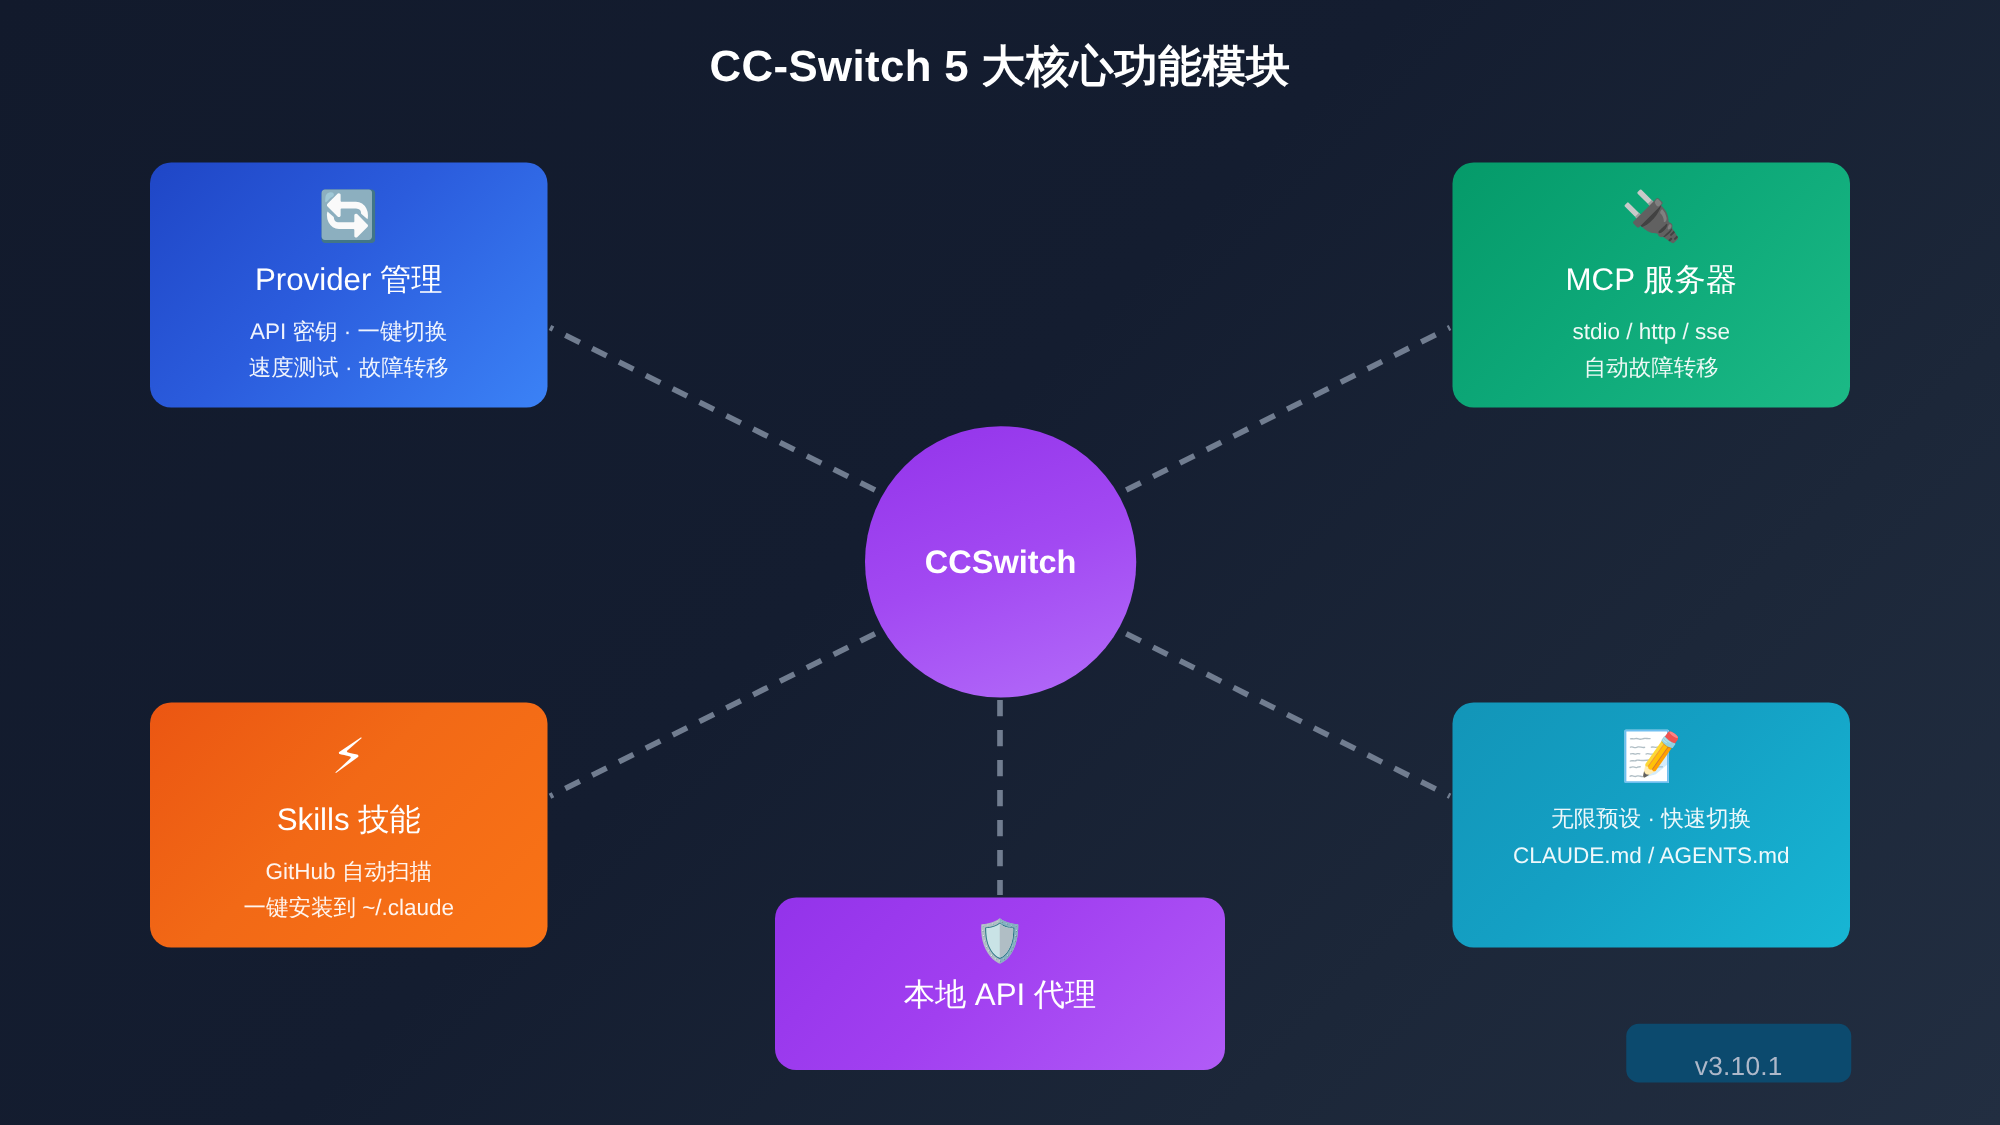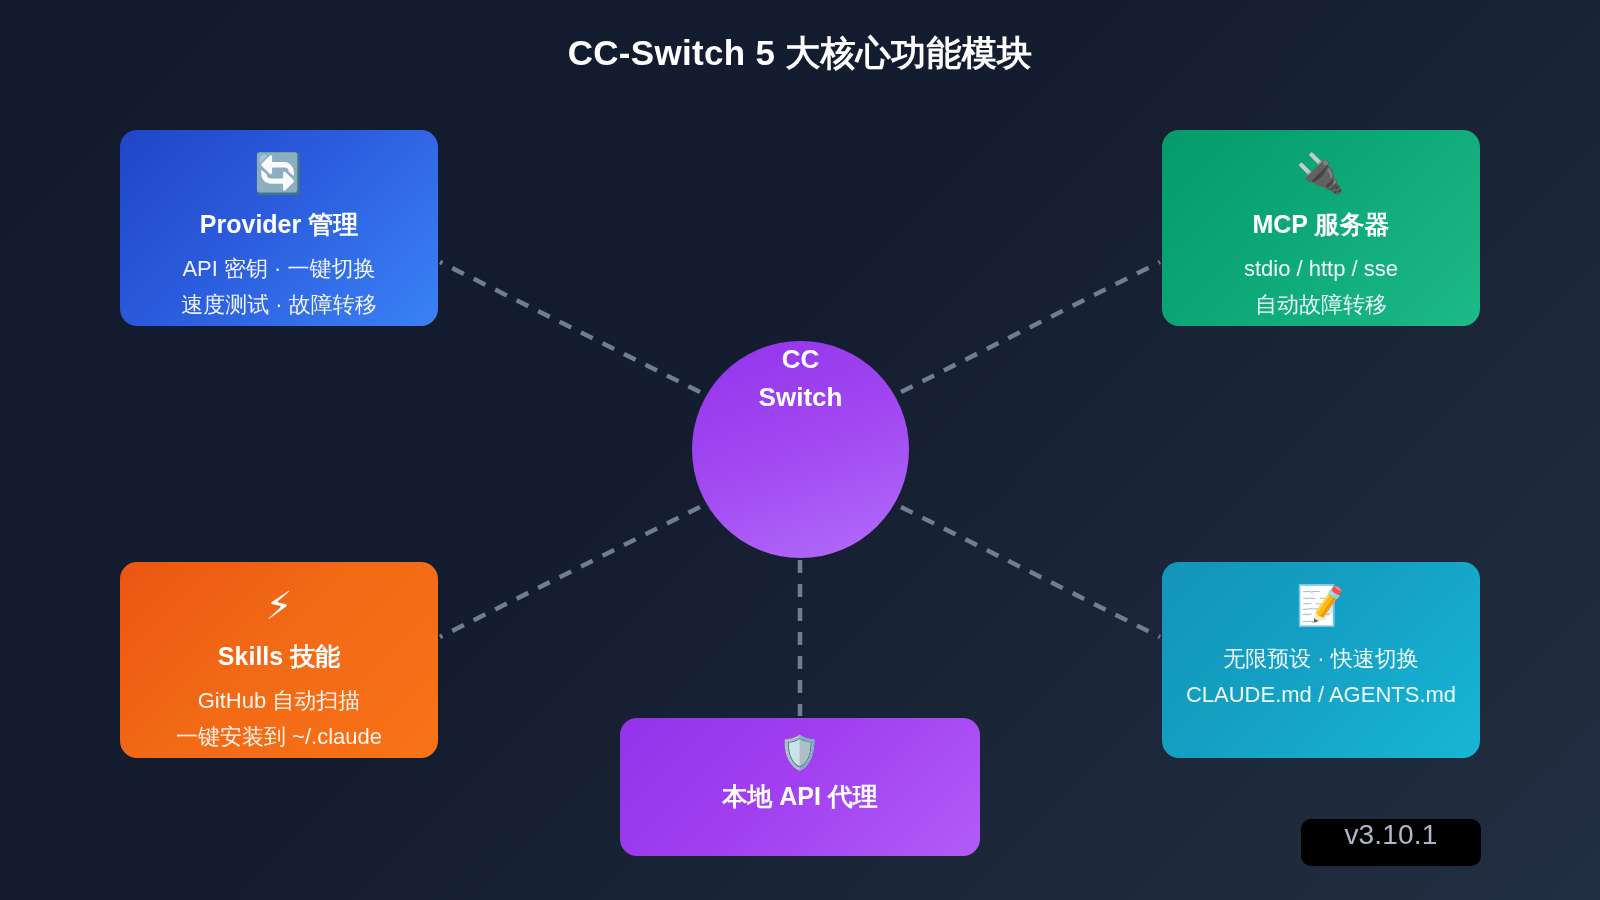--- a/index.html
+++ b/index.html
@@ -55,27 +55,27 @@
     overflow: hidden;
   }
   .card .card-icon {
     font-size: 39px;
     line-height: 1;
     margin-bottom: 16px;
     user-select: none;
   }
   .card .card-title {
     font-size: 25px;
-    font-weight: bold;
+    font-weight: normal;
     line-height: 1.2;
     margin-bottom: 12px;
     white-space: nowrap;
   }
   .card .card-line {
-    font-size: 22px;
+    font-size: 18px;
     line-height: 1.62;
     color: rgba(255,255,255,0.93);
     white-space: nowrap;
   }
 
   
   #card-provider {
     left: 120px; top: 130px; width: 318px; height: 196px;
     padding-top: 24px;
     background: linear-gradient(135deg, #1f46c6 0%, #2b5cdd 45%, #3b82f6 100%);
@@ -104,41 +104,42 @@
   #card-proxy .card-title { font-size: 25px; margin-bottom: 20px; }
 
   
   #hub {
     position: absolute;
     left: 692px; top: 341px;
     width: 217px; height: 217px;
     border-radius: 50%;
     background: linear-gradient(160deg, #9333ea 0%, #a249f2 50%, #b36cf9 100%);
     display: flex;
-    flex-direction: column;
+    flex-direction: row;
     align-items: center;
+    justify-content: center;
     color: #ffffff;
     font-size: 26px;
     font-weight: bold;
     line-height: 1.45;
   }
   #hub .hub-line { white-space: nowrap; }
 
   
   #version-badge {
     position: absolute;
     left: 1301px; top: 819px;
     width: 180px; height: 47px;
     border-radius: 10px;
-    background: #000000;
+    background: #0c4a6e;
     display: flex;
-    align-items: flex-start;
+    align-items: flex-end;
     justify-content: center;
     color: #aeb8c9;
-    font-size: 28px;
+    font-size: 21px;
     letter-spacing: 0.2px;
   }
 </style>
 </head>
 <body>
 
 <div id="stage">
 
   <div class="title">CC-Switch 5 大核心功能模块</div>
 

